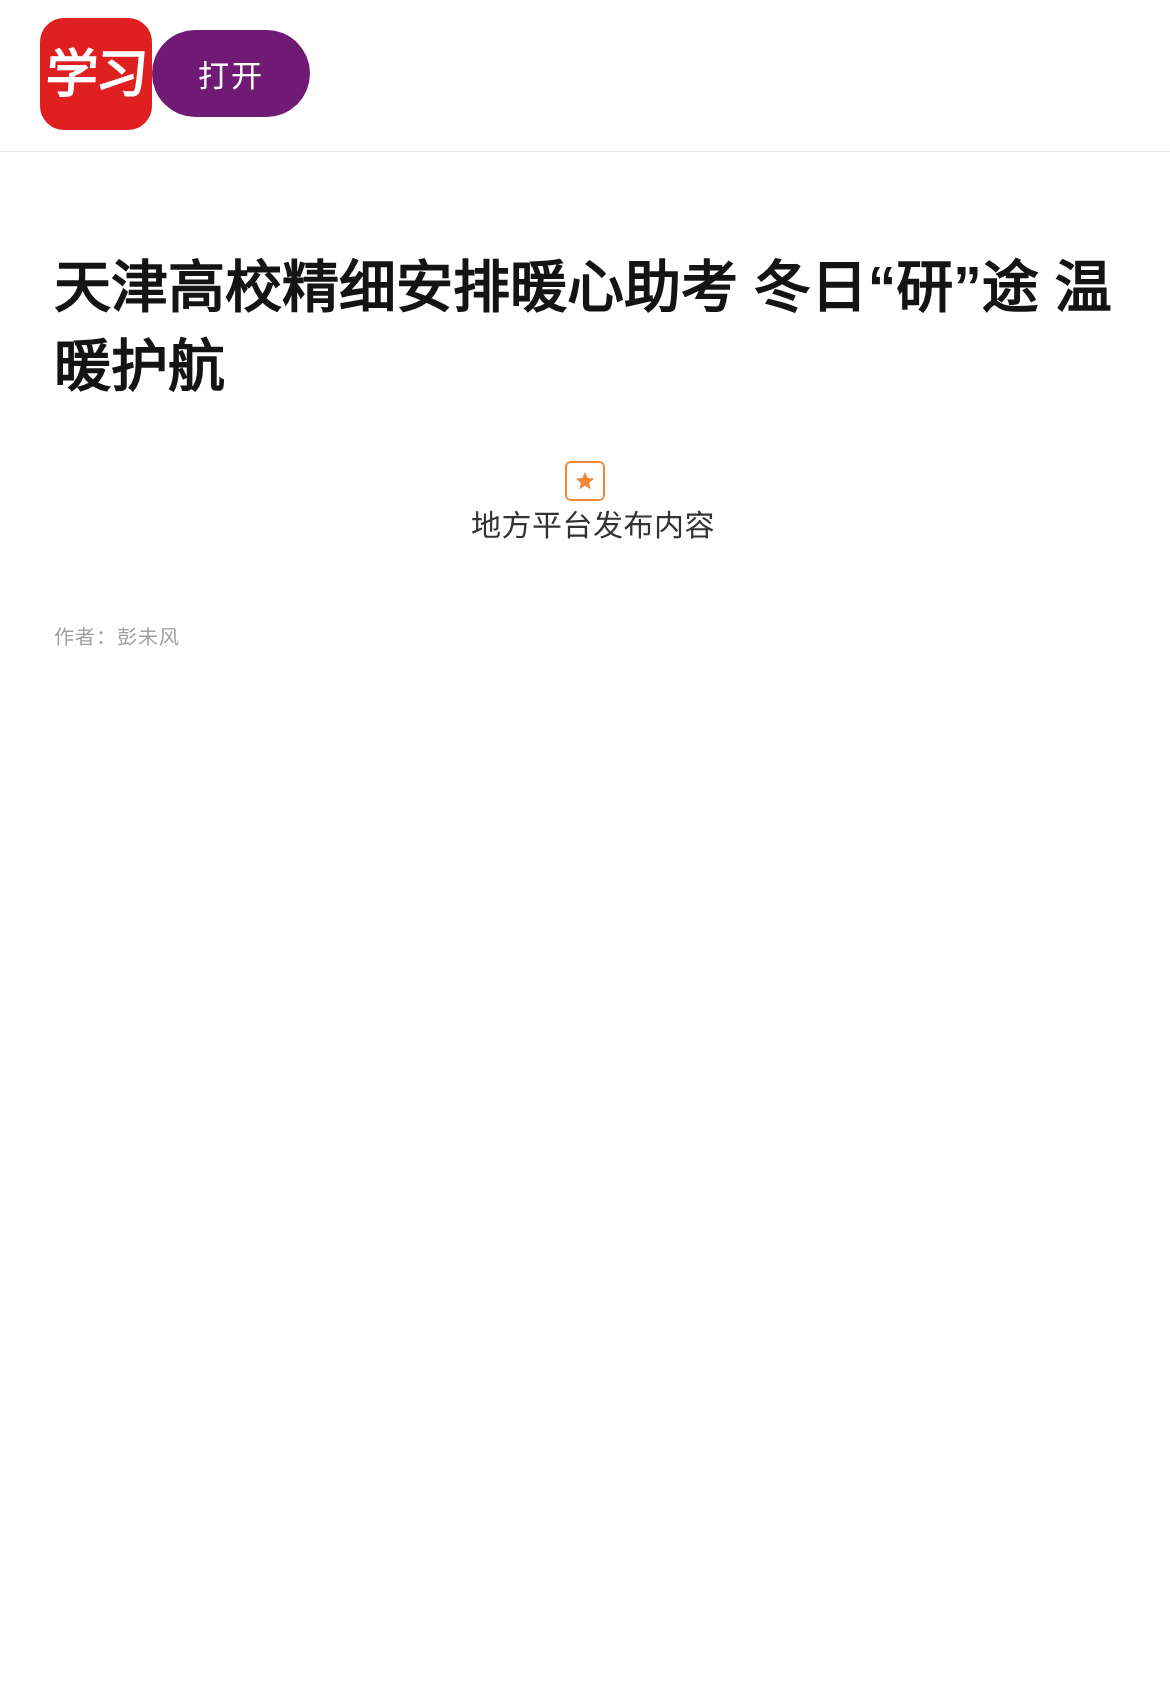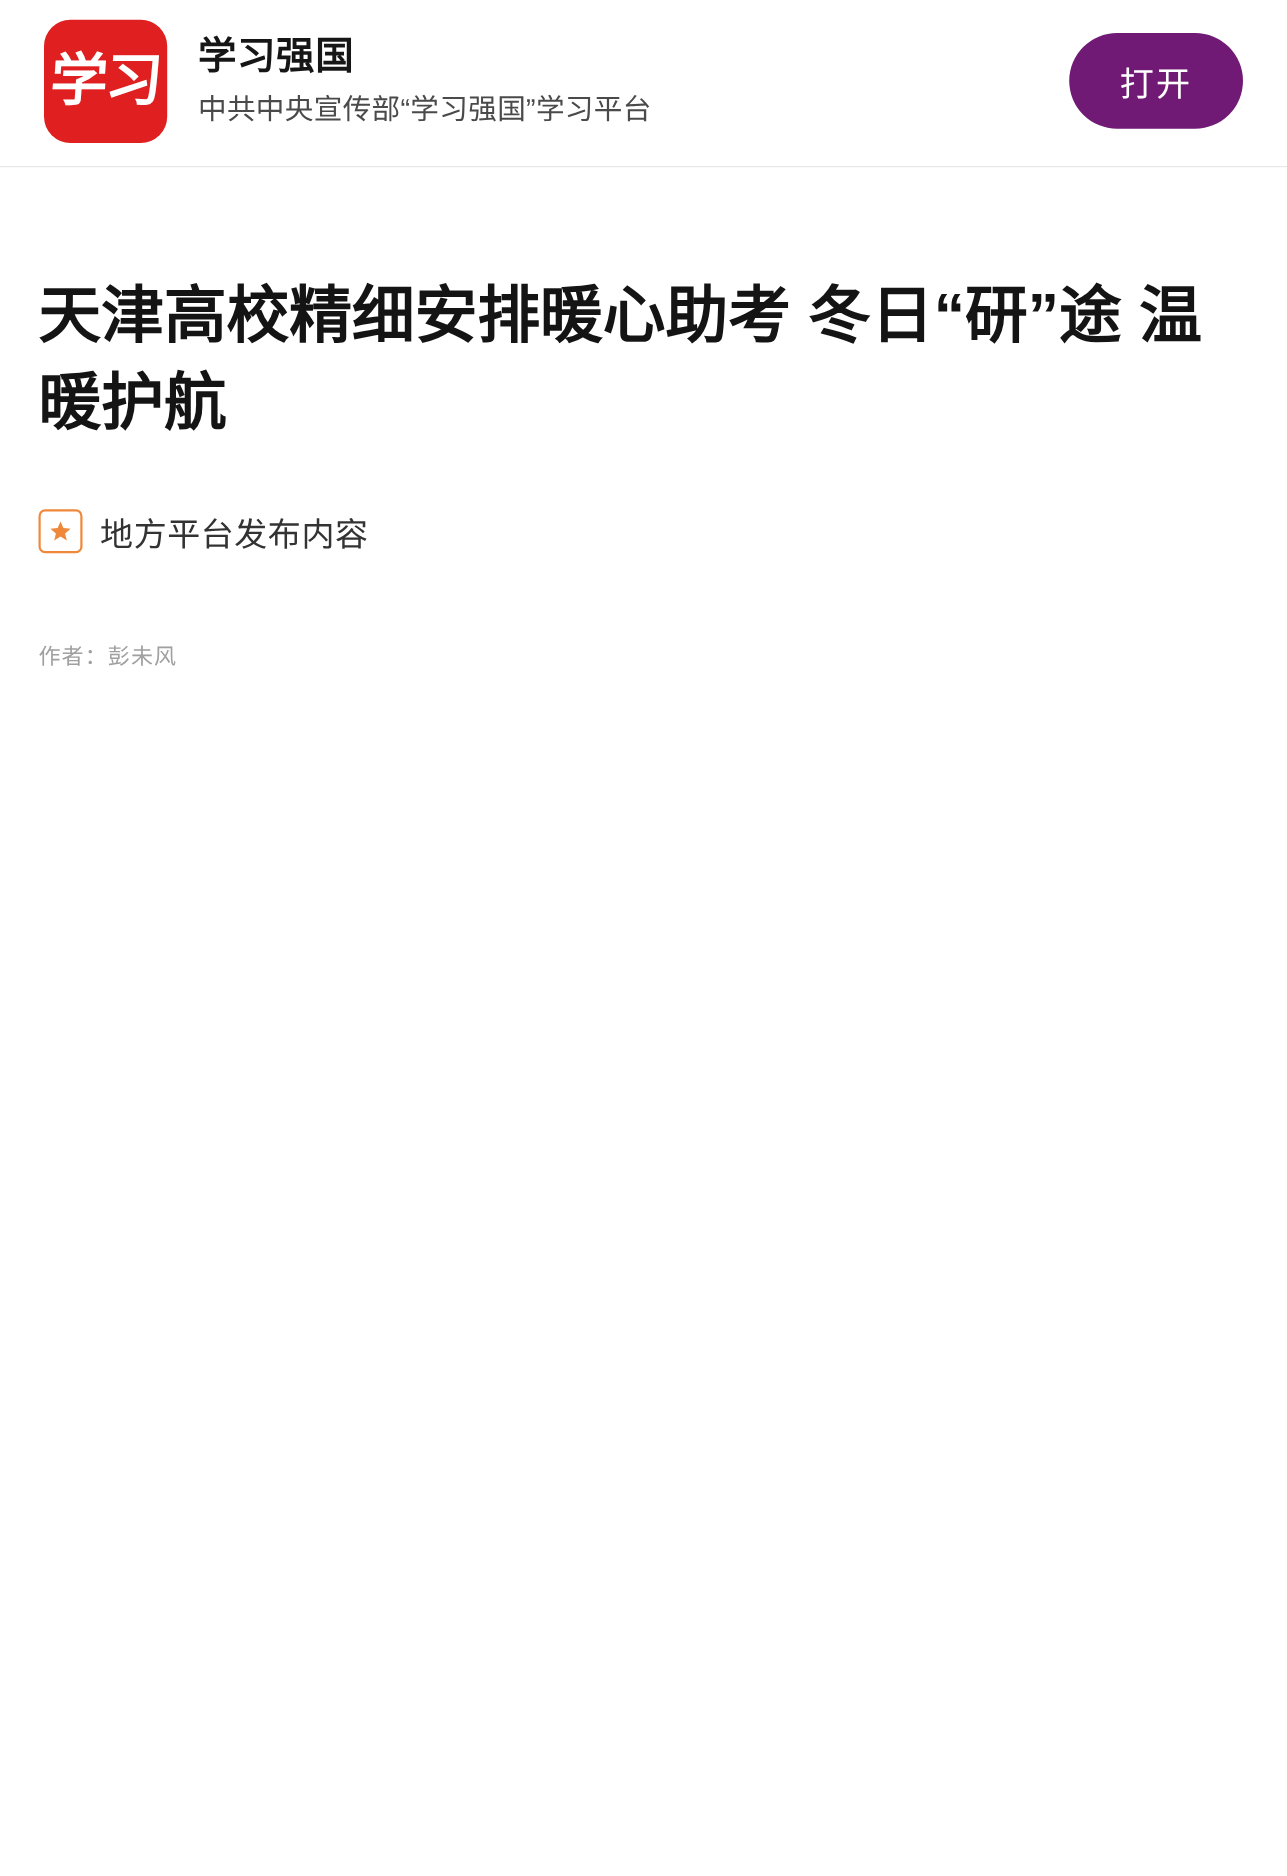--- a/index.html
+++ b/index.html
@@ -77,37 +77,38 @@
     border: none;
     border-radius: 46px;
     padding: 21px 46px;
     cursor: pointer;
     letter-spacing: 2px;
     font-family: inherit;
   }
 
   
   .article {
-    padding: 0 35px;
+    padding: 0 54px;
     box-sizing: border-box;
   }
   .headline {
     margin: 0;
     padding-top: 96px;
     font-size: 57px;
     font-weight: 700;
     line-height: 1.38;
     color: #141414;
     letter-spacing: 0px;
   }
 
   .source-tag {
     display: flex;
     align-items: center;
     margin-top: 56px;
+    flex-direction: column;
   }
   .tag-badge {
     width: 40px;
     height: 40px;
     border: 2px solid #f0883a;
     border-radius: 6px;
     display: flex;
     align-items: center;
     justify-content: center;
     box-sizing: border-box;
@@ -239,24 +240,20 @@
     color: #111111;
     letter-spacing: 0.5px;
   }
 </style>
 </head>
 <body>
 
 <div class="app-banner">
   <div class="app-logo">
     <span class="app-logo-text">学习</span>
-  </div>
-  <div class="app-meta">
-    <div class="app-title">学习强国</div>
-    <div class="app-subtitle">中共中央宣传部“学习强国”学习平台</div>
   </div>
   <button class="open-button">打开</button>
 </div>
 
 <div class="article">
 
   <h1 class="headline">天津高校精细安排暖心助考 冬日“研”途 温暖护航</h1>
 
   <div class="source-tag">
     <span class="tag-badge">

